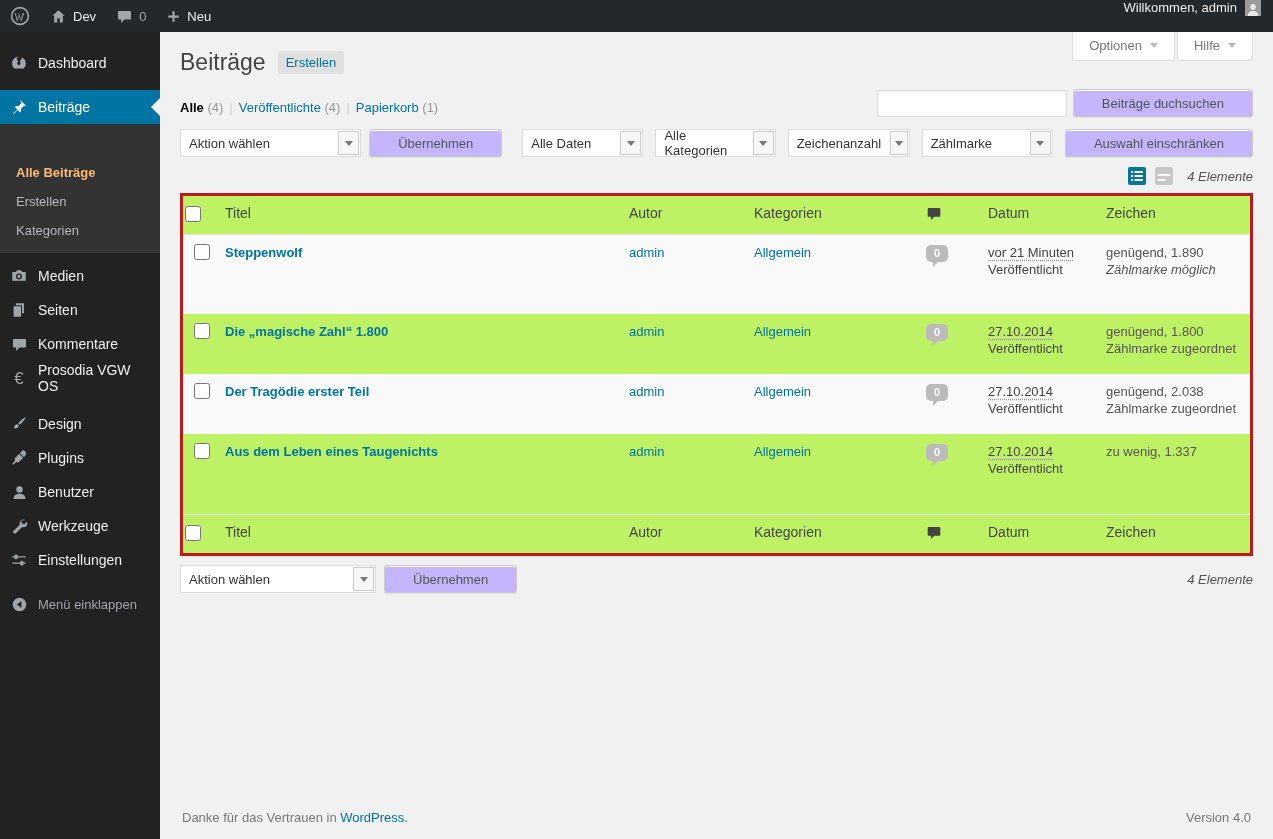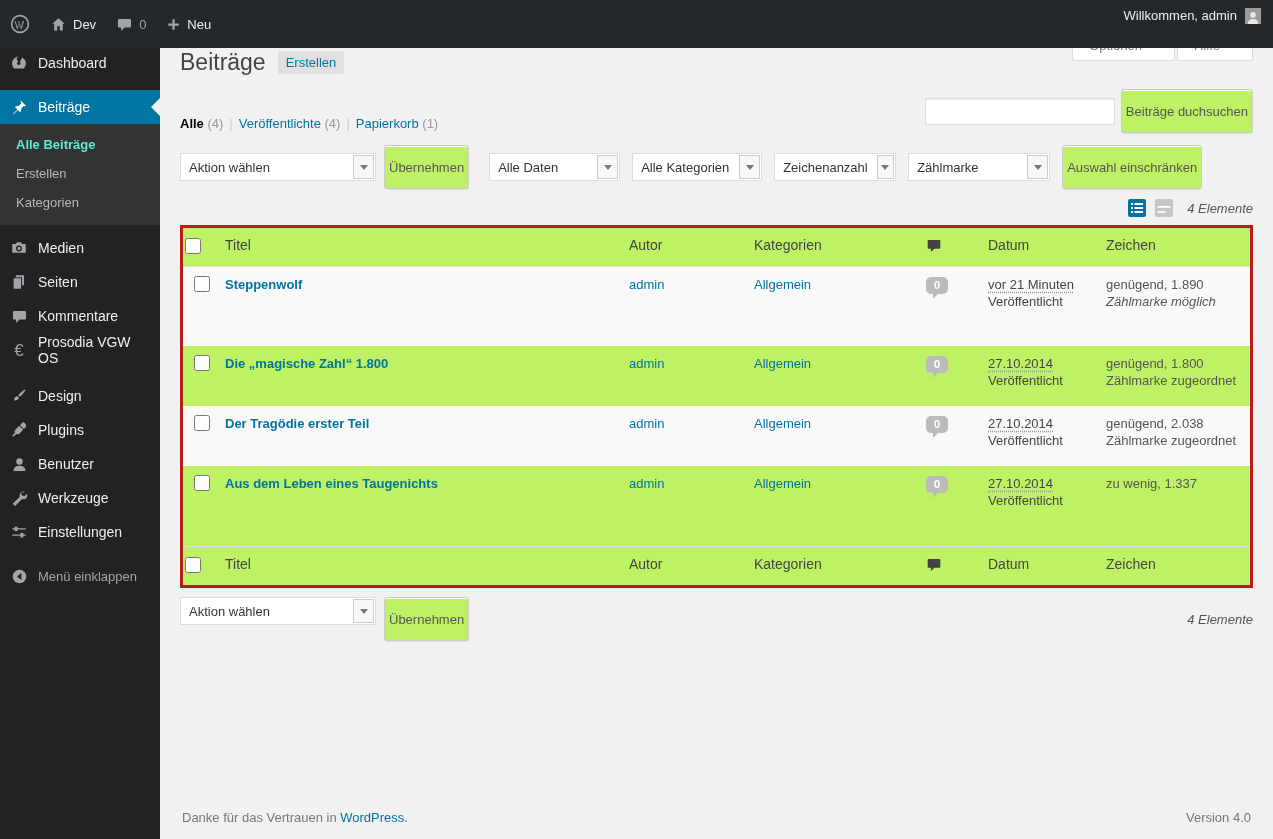--- a/index.html
+++ b/index.html
@@ -8,21 +8,21 @@
     font-family: "Liberation Sans", sans-serif;
     font-size: 13px;
     background: #f1f1f1;
     color: #444;
     overflow: hidden;
   }
   a { text-decoration: none; }
 
   
   .adminbar {
-    position: fixed; top: 0; left: 0; right: 0; height: 48px;
+    position: fixed; top: 0; left: 0; right: 0; height: 32px;
     background: #23282d; color: #eee; z-index: 100;
     display: flex; align-items: center;
   }
   .ab-item { display: flex; align-items: center; gap: 6px; padding: 0 10px; height: 32px; color: #eee; cursor: pointer; }
   .ab-item .ab-icon { color: #a0a5aa; display: flex; align-items: center; }
   .ab-count { color: #a0a5aa; }
   .ab-right { margin-left: auto; display: flex; align-items: flex-start; gap: 8px; padding: 0 12px; height: 32px; }
   .avatar { width: 16px; height: 16px; background: #9b9b9b; display: inline-flex; align-items: flex-end; justify-content: center; overflow: hidden; }
 
   
@@ -39,21 +39,21 @@
   .menu-item.active { background: #0074a2; color: #fff; }
   .menu-item.active .mi-icon { color: #fff; }
   .menu-arrow {
     position: absolute; right: 0; top: 50%; margin-top: -9px;
     width: 0; height: 0;
     border-top: 9px solid transparent; border-bottom: 9px solid transparent;
     border-right: 9px solid #f1f1f1;
   }
   .submenu { background: #333; padding: 6px 0 8px; }
   .submenu-item { display: block; padding: 7px 12px 7px 16px; font-size: 13px; color: #b4b9be; cursor: pointer; }
-  .submenu-item.current { color: #5eead4; font-weight: bold; }
+  .submenu-item.current { color: #fdba74; font-weight: bold; margin-top: 28px; }
   .menu-gap { height: 12px; }
   .collapse-item { color: #a0a5aa; font-size: 13px; margin-top: 10px; }
   .collapse-item .mi-icon { color: #a0a5aa; }
 
   
   .content {
     margin-left: 160px; margin-top: 32px;
     min-height: calc(100vh - 32px);
     display: flex; flex-direction: column;
     position: relative;
@@ -83,22 +83,22 @@
   .view-sep { color: #ccc; }
   .search-box { display: flex; align-items: center; gap: 6px; }
   .search-input {
     width: 190px; height: 27px; border: 1px solid #ddd; background: #fff;
     padding: 3px 5px; font-size: 13px; font-family: inherit;
     box-shadow: inset 0 1px 2px rgba(0,0,0,.07);
   }
 
   .button {
     display: inline-flex; align-items: center; justify-content: center;
-    height: 44px; padding: 0 4px; font-size: 13px; font-family: inherit;
-    background: #bef264; border: 1px solid #ccc; border-radius: 3px; color: #555;
+    height: 28px; padding: 0 28px; font-size: 13px; font-family: inherit;
+    background: #c4b5fd; border: 1px solid #ccc; border-radius: 3px; color: #555;
     cursor: pointer; white-space: nowrap;
     box-shadow: inset 0 1px 0 #fff, 0 1px 0 rgba(0,0,0,.08);
   }
 
   .filter-row { padding: 8px 20px 0; display: flex; align-items: center; }
   .wp-select {
     display: inline-flex; align-items: stretch; height: 28px;
     background: #fff; border: 1px solid #ddd; cursor: pointer; color: #333;
   }
   .wp-select .sel-label { display: flex; align-items: center; padding: 0 8px; font-size: 13px; flex: 1; }

